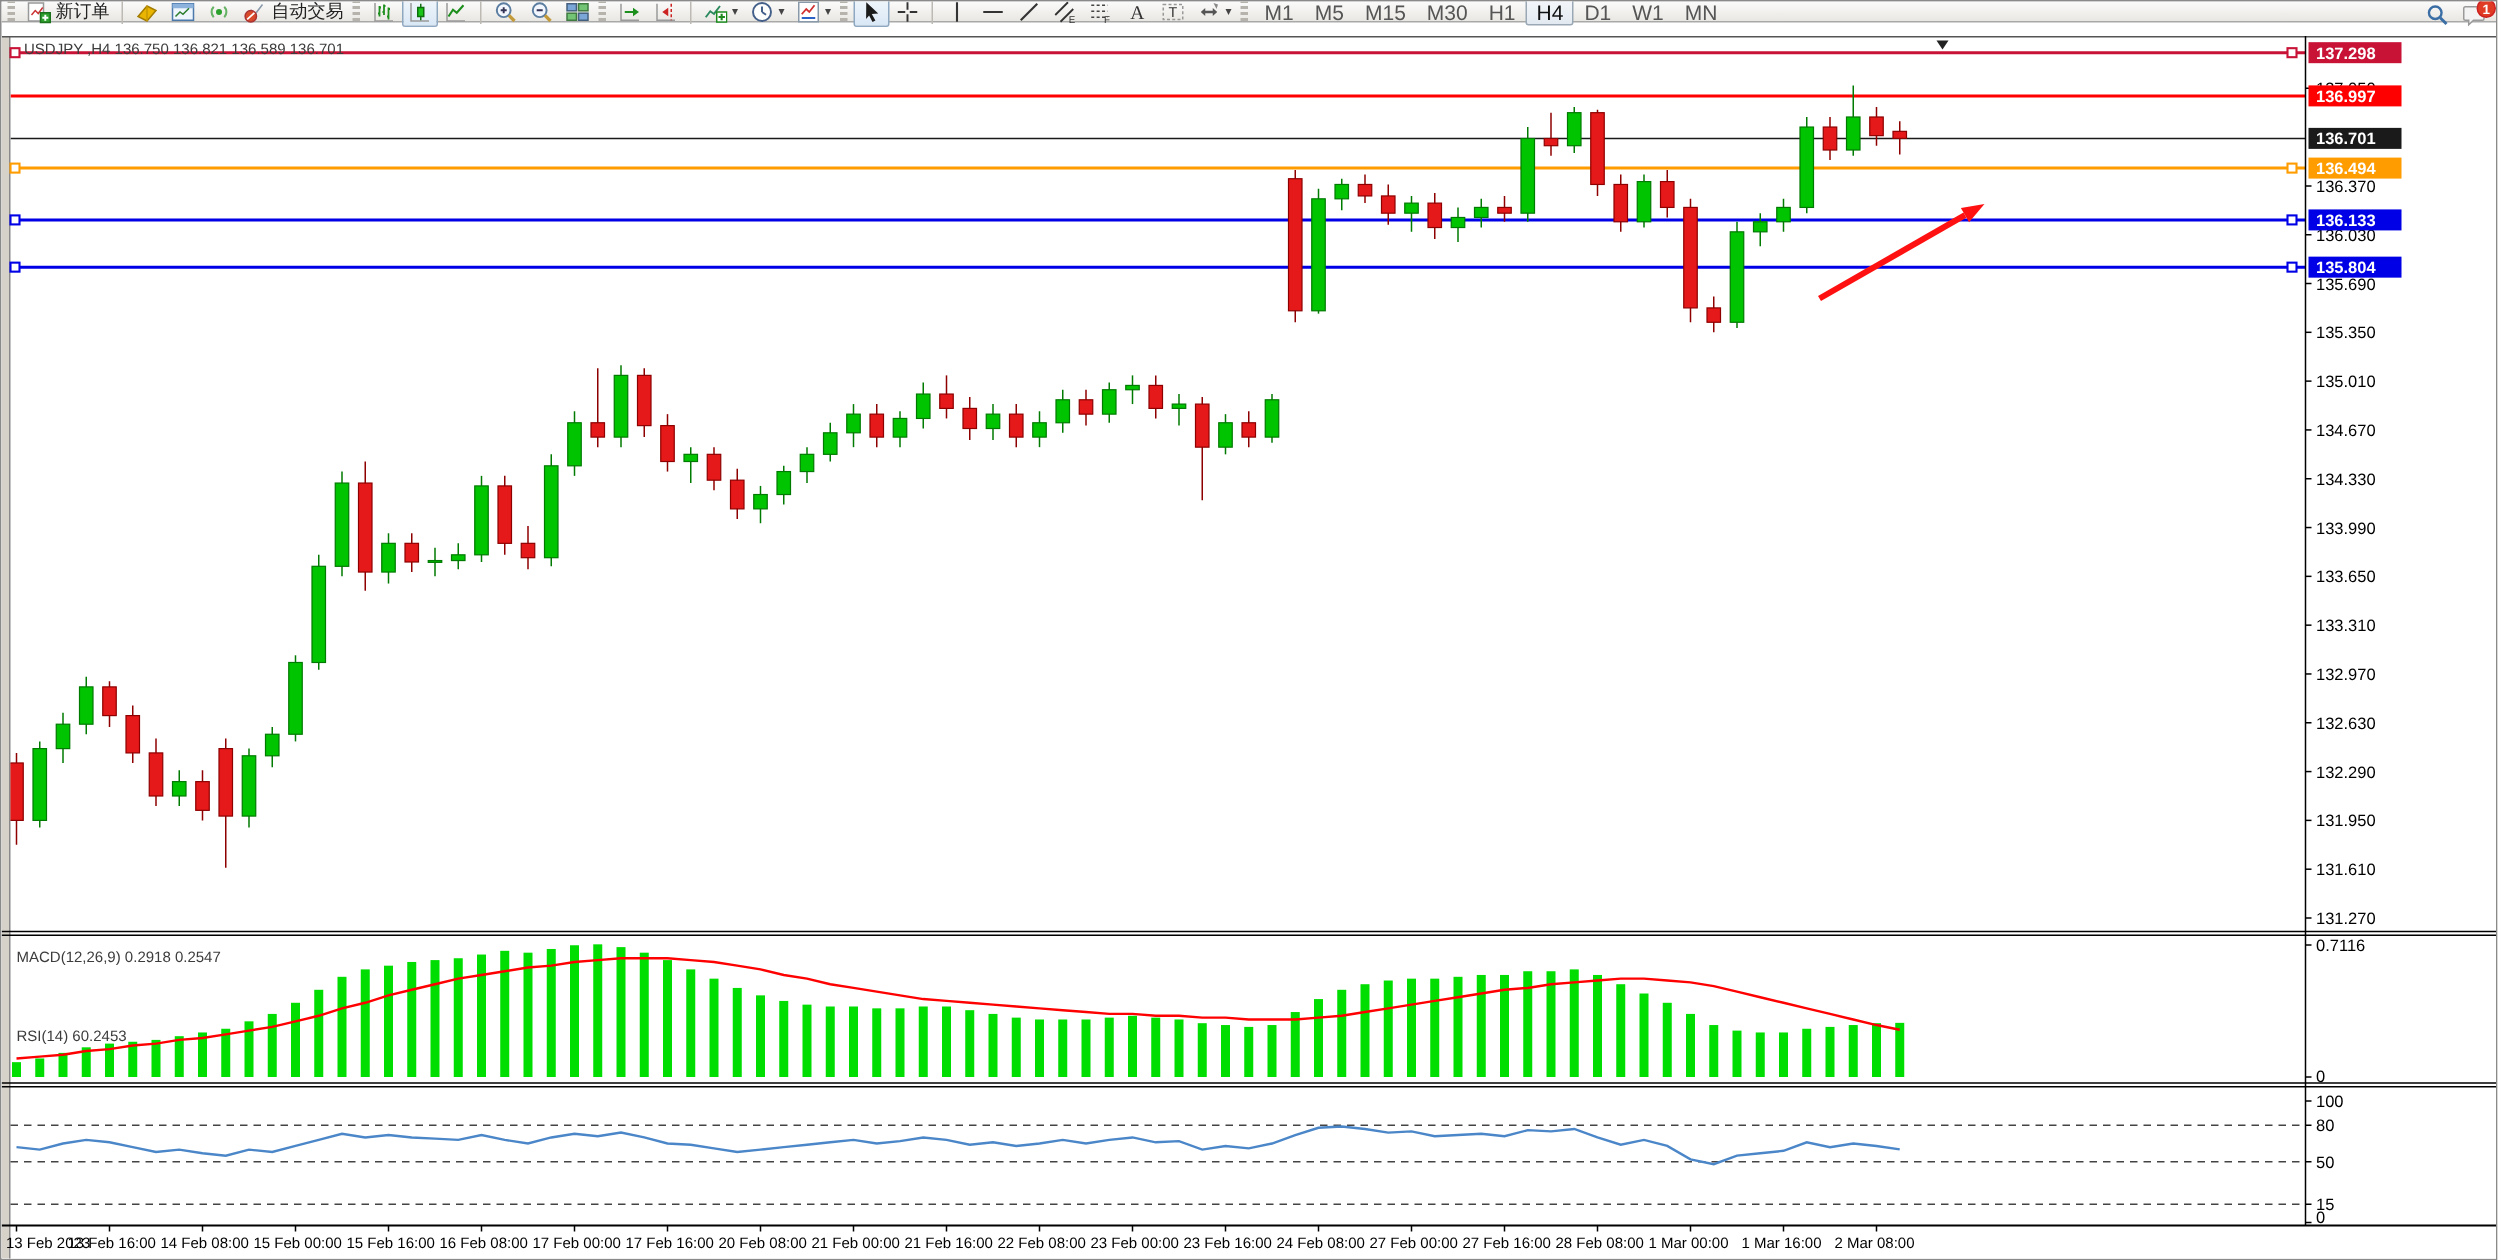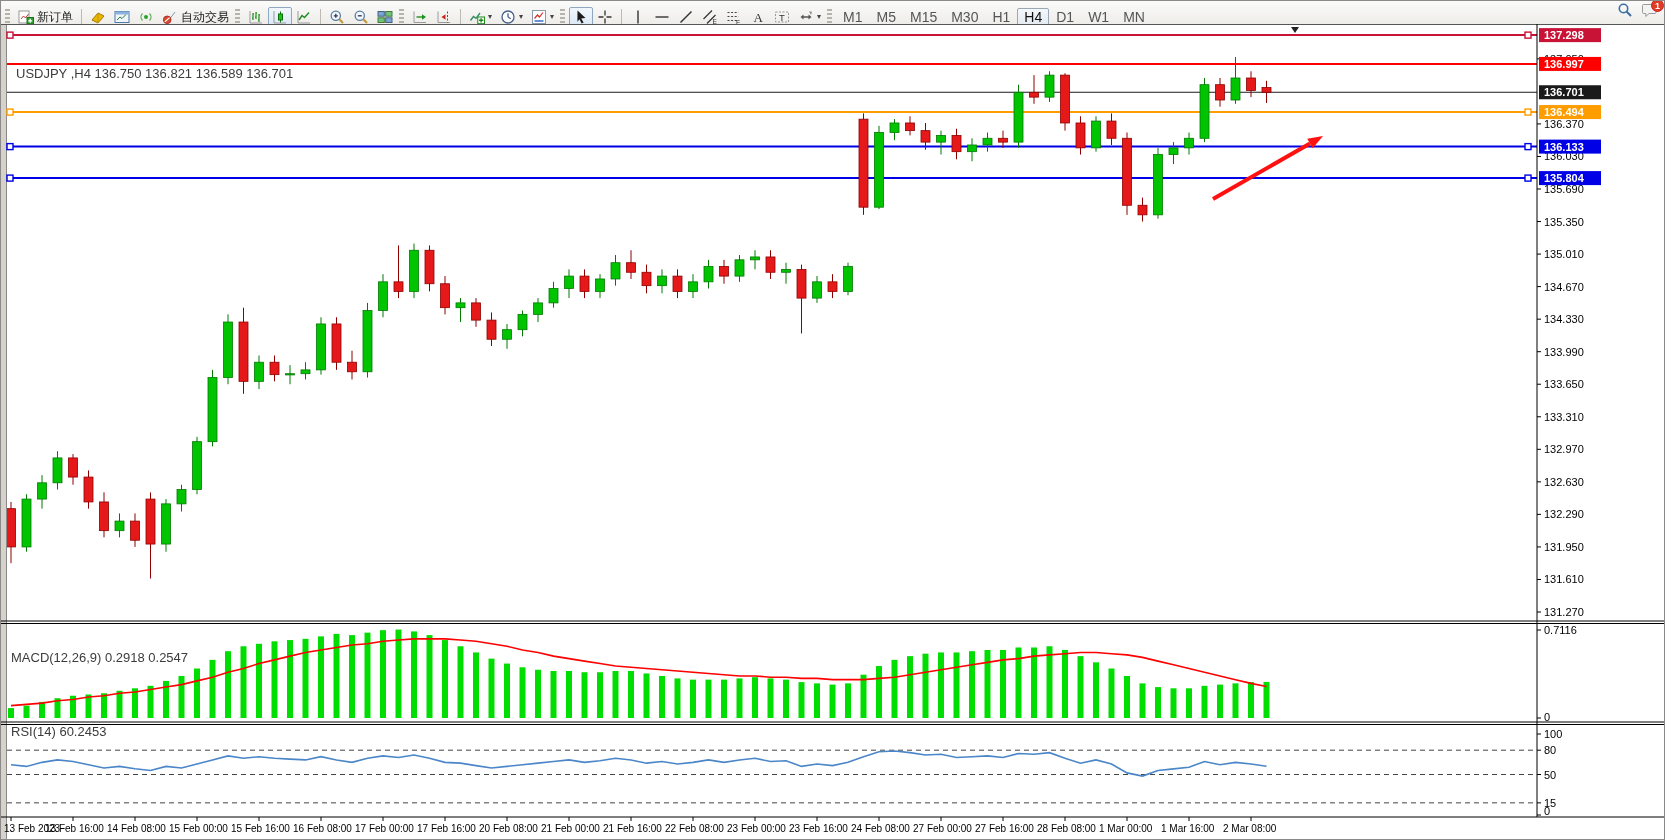--- a/index.html
+++ b/index.html
@@ -1,20 +1,20 @@
 <!DOCTYPE html>
 <html><head>
 <meta charset="utf-8">
 <style>
   html,body{margin:0;padding:0;background:#ece9e2;}
   *{box-sizing:border-box;}
   #app{position:relative;width:1665px;height:840px;background:#fff;overflow:hidden;
        font-family:"Liberation Sans",sans-serif;border:1px solid #8a8a8a;}
   
-  #toolbar{position:absolute;left:0;top:0;width:1665px;height:33px;
+  #toolbar{position:absolute;left:0;top:0;width:1665px;height:14px;
     background:linear-gradient(#fbfbfb,#e9e7e2);border-bottom:1px solid #a9a9a9;
     display:flex;align-items:center;padding:0 2px;}
   .tb-grip{width:5px;height:16px;margin:0 4px 0 2px;
     background:repeating-linear-gradient(to bottom,#b6b3ad 0 2px,transparent 2px 4px);}
   .tb-sep{width:1px;height:17px;background:#bdbab4;margin:0 4px;}
   .tb-btn{height:21px;min-width:23px;display:flex;align-items:center;justify-content:center;
     gap:3px;padding:0 3px;border:1px solid transparent;border-radius:2px;
     font-size:12px;color:#222;cursor:default;}
   .tb-btn.active{border:1px solid #8fa8c2;background:linear-gradient(#f2f7fc,#d9e7f5);}
   .tb-btn svg{display:block;}
@@ -22,21 +22,21 @@
   .tf-btn{height:19px;padding:0 6px;font-size:14px;color:#555;border:1px solid transparent;}
   .tf-btn.active{border:1px solid #9aa8b5;background:linear-gradient(#f5f8fb,#e2e9f0);color:#111;}
   #tb-right{position:absolute;right:6px;top:1px;display:flex;align-items:center;gap:8px;}
   .chat-wrap{position:relative;}
   .chat-badge{position:absolute;top:-3px;right:-6px;min-width:13px;height:13px;border-radius:7px;
     background:#e03b24;color:#fff;font-size:9px;font-weight:bold;display:flex;
     align-items:center;justify-content:center;padding:0 2px;border:1px solid #c22;}
   
   #chart-wrap{position:absolute;left:0;top:23px;width:1665px;height:817px;background:#fff;}
   #chart-svg{position:absolute;left:0;top:0;}
-  .overlay-label{position:absolute;font-size:13px;color:#3c3c3c;white-space:nowrap;pointer-events:none;margin-top:38px;}
+  .overlay-label{position:absolute;font-size:10px;color:#3c3c3c;white-space:nowrap;pointer-events:none;}
 </style>
 </head>
 <body>
 <div id="app">
 
   <div id="toolbar">
       <span class="tb-grip"></span>
       <div class="tb-btn">
         <span>
           <svg width="16" height="16" viewBox="0 0 16 16">
@@ -679,17 +679,17 @@
         <line x1="1126" y1="793" x2="1126" y2="797" stroke="#000"></line>
         <text x="1098" y="808" font-family="Liberation Sans,sans-serif" font-size="10" fill="#000">1 Mar 00:00</text>
         <line x1="1188" y1="793" x2="1188" y2="797" stroke="#000"></line>
         <text x="1160" y="808" font-family="Liberation Sans,sans-serif" font-size="10" fill="#000">1 Mar 16:00</text>
         <line x1="1250" y1="793" x2="1250" y2="797" stroke="#000"></line>
         <text x="1222" y="808" font-family="Liberation Sans,sans-serif" font-size="10" fill="#000">2 Mar 08:00</text>
         <line x1="1212" y1="175" x2="1308.9836409817883" y2="119.45482380133946" stroke="#ff1111" stroke-width="4"></line>
         <polygon points="1322,112 1311.7170763756128,124.22748877468376 1306.2502055879638,114.68215882799515" fill="#ff1111"></polygon>
       </svg>
     <div class="overlay-label" style="left:15px;top:4px;">USDJPY ,H4 136.750 136.821 136.589 136.701</div>
-    <div class="overlay-label" style="left:10px;top:588px;">MACD(12,26,9) 0.2918 0.2547</div>
+    <div class="overlay-label" style="left:10px;top:609px;">MACD(12,26,9) 0.2918 0.2547</div>
     <div class="overlay-label" style="left:10px;top:662px;">RSI(14) 60.2453</div>
   </div>
 
 </div>
 
 </body></html>

